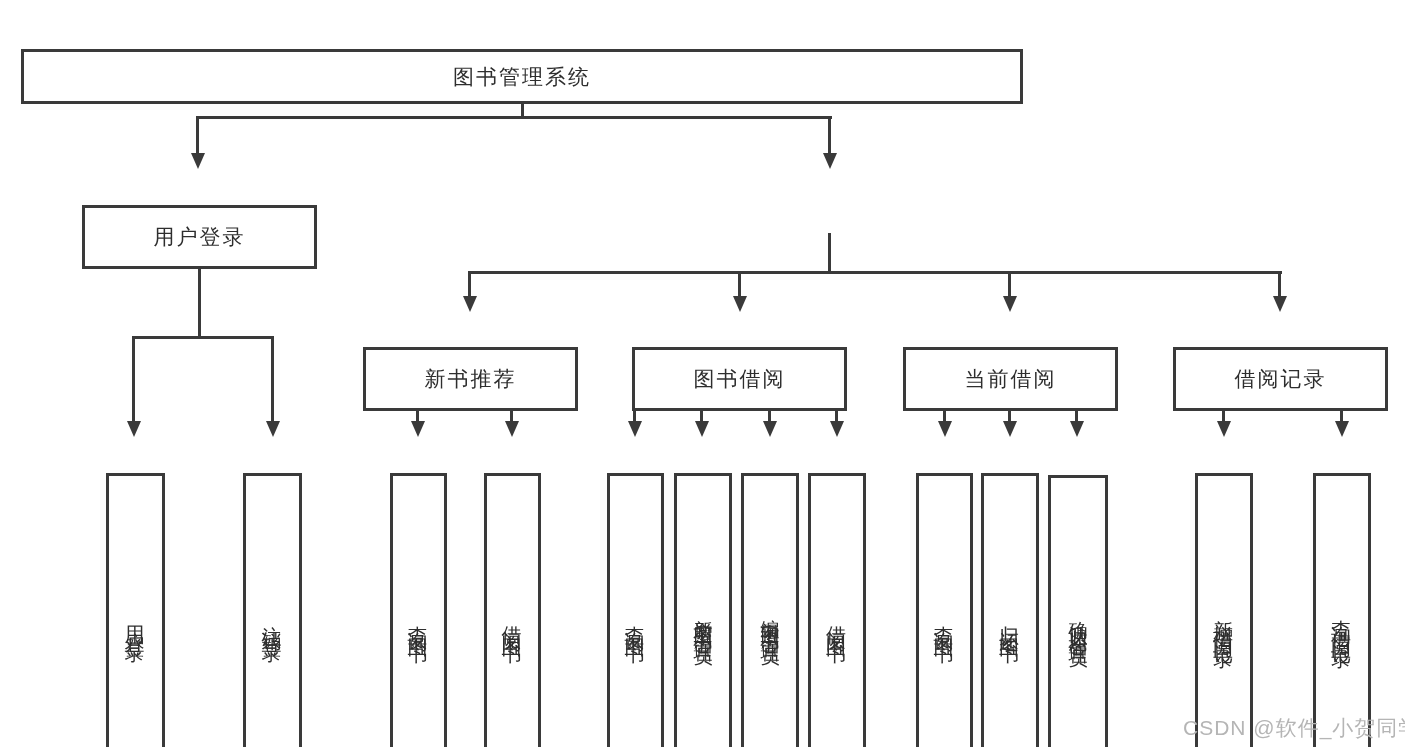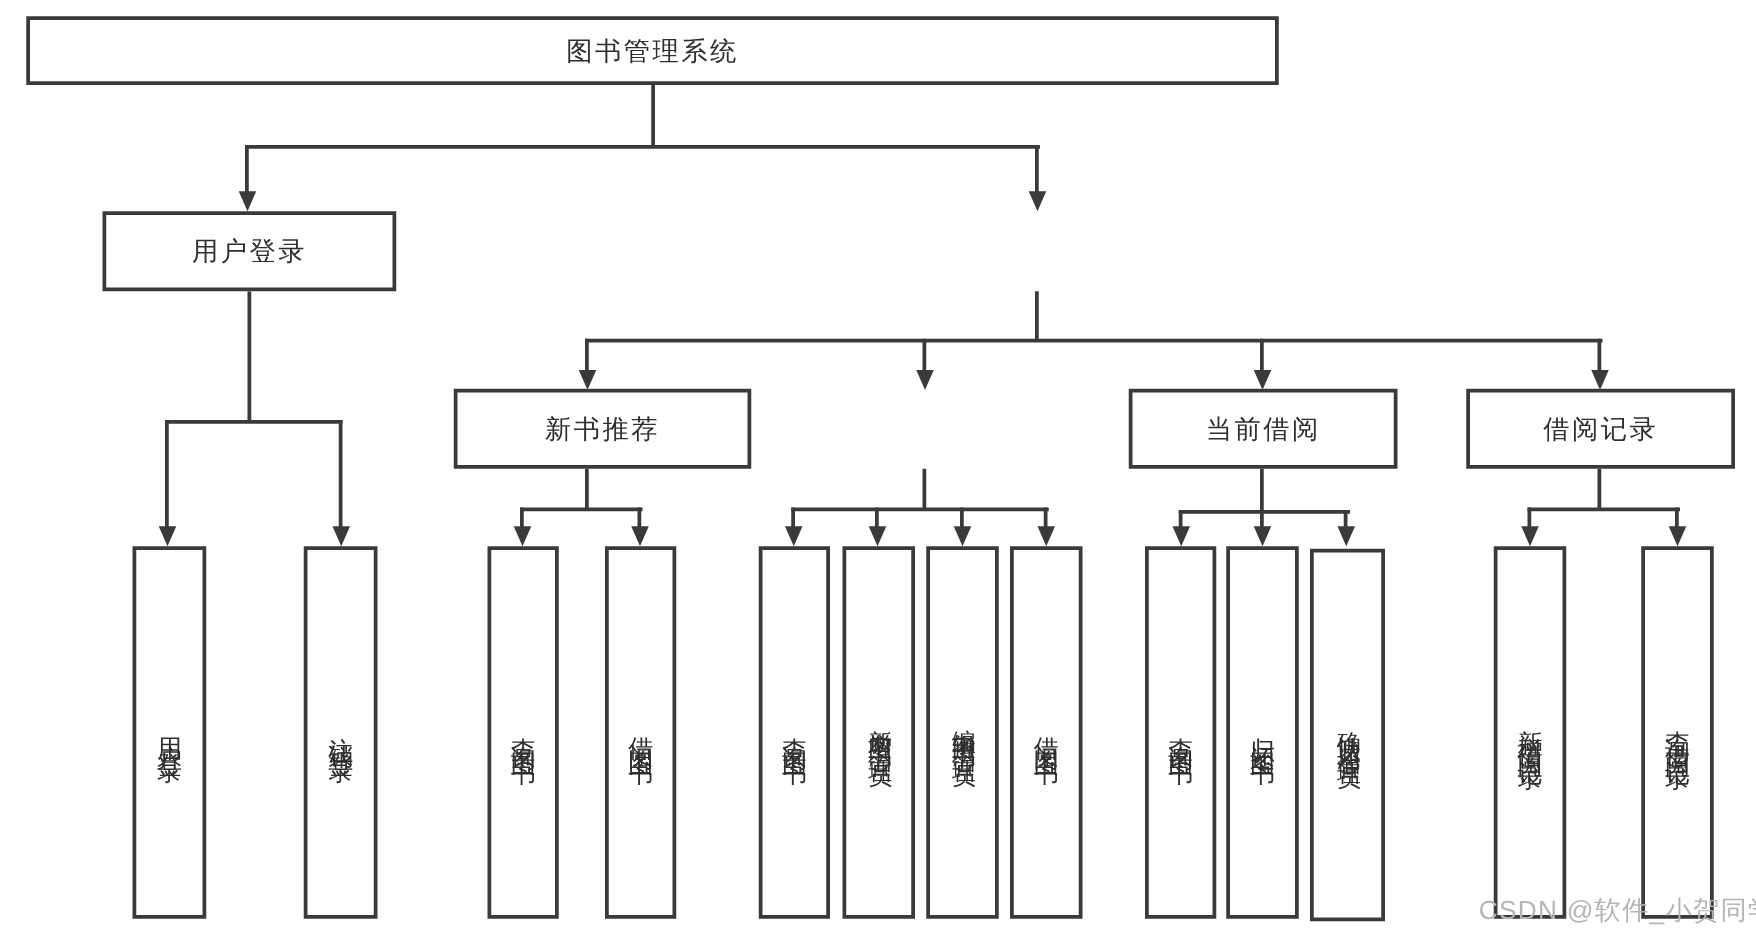--- a/index.html
+++ b/index.html
@@ -23,20 +23,21 @@
   .box {
     position:absolute;
     box-sizing:border-box;
     border:3px solid #3a3a3a;
     background:#ffffff;
     display:flex; align-items:center; justify-content:center;
     color:#2e2e2e;
     font-size:21px;
     letter-spacing:2px;
     text-align:center;
+    margin-top:36px;
   }
   .leaf {
     writing-mode:vertical-rl;
     text-orientation:mixed;
     font-size:20px;
     letter-spacing:6px;
     white-space:nowrap;
   }
   .leaf.long { letter-spacing:4px; font-size:19px; }
   .watermark {
@@ -110,21 +111,22 @@
   <div class="h" style="left:1222px; top:406px; width:122px;"></div>
   <div class="v" style="left:1222px; top:406px; height:17px;"></div>
   <div class="arrow" style="left:1217px; top:421px;"></div>
   <div class="v" style="left:1340px; top:406px; height:17px;"></div>
   <div class="arrow" style="left:1335px; top:421px;"></div>
 
   <div class="box" style="left:21px; top:13px; width:1002px; height:55px;">图书管理系统</div>
 
   <div class="box" style="left:82px; top:169px; width:235px; height:64px;">用户登录</div>
 
-  <div class="box" style="left:363px; top:311px; width:238px; height:64px;">新书推荐</div>
+  <div class="box" style="left:363px; top:311px; width:215px; height:64px;">新书推荐</div>
+  <div class="box" style="left:632px; top:311px; width:215px; height:64px;">图书借阅</div>
   <div class="box" style="left:903px; top:311px; width:215px; height:64px;">当前借阅</div>
   <div class="box" style="left:1173px; top:311px; width:215px; height:64px;">借阅记录</div>
 
   <div class="box leaf" style="left:106px; top:437px; width:59px; height:298px;">用户登录</div>
   <div class="box leaf" style="left:243px; top:437px; width:59px; height:298px;">注销登录</div>
 
   <div class="box leaf" style="left:390px; top:437px; width:57px; height:298px;">查询图书</div>
   <div class="box leaf" style="left:484px; top:437px; width:57px; height:298px;">借阅图书</div>
 
   <div class="box leaf" style="left:607px; top:437px; width:57px; height:298px;">查询图书</div>

